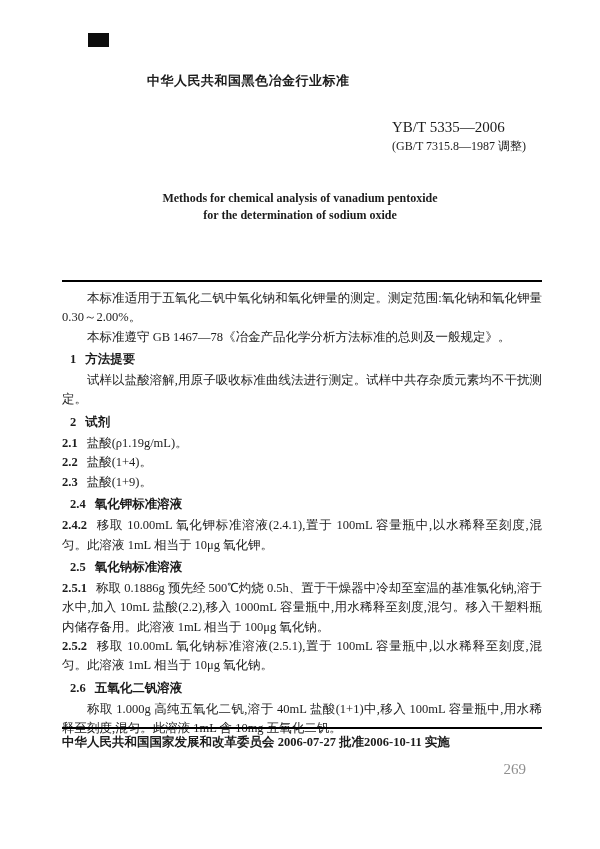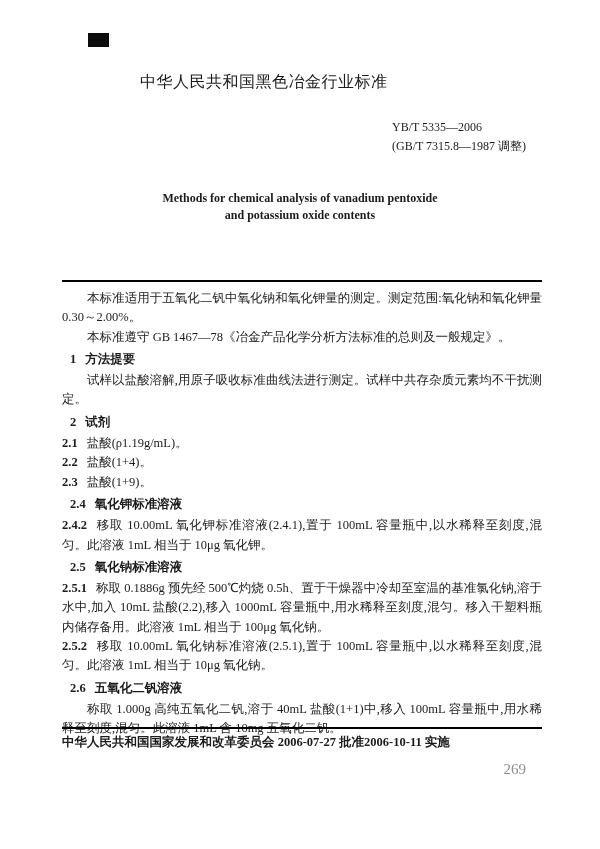--- a/index.html
+++ b/index.html
@@ -11,33 +11,33 @@
     background:#ffffff;
     color:#1c1c1c;
     font-family:"Liberation Serif", serif;
     overflow:hidden;
   }
   .corner-mark {
     position:absolute; left:88px; top:33px;
     width:21px; height:14px; background:#0d0d0d;
   }
   .std-category {
-    position:absolute; left:140px; top:72px;
-    font-size:16px; font-weight:normal; letter-spacing:0.5px;
+    position:absolute; left:147px; top:72px;
+    font-size:13px; font-weight:bold; letter-spacing:0.5px;
   }
   .cn-title {
     position:absolute; left:148px; top:112px;
     font-size:16px; font-weight:bold;
     line-height:25px; letter-spacing:1.5px;
   }
   .std-num-block {
     position:absolute; left:392px; top:118px;
     font-size:12px; line-height:19px;
   }
-  .std-num-block .num-line { font-size:12px; }
+  .std-num-block .num-line { font-size:15px; }
   .en-title {
     position:absolute; left:0; top:190px; width:600px;
     text-align:center; font-weight:bold;
     font-size:12px; line-height:17px;
   }
   .rule-top {
     position:absolute; left:62px; right:58px; top:280px;
     height:2px; background:#000;
   }
   .doc-body {
@@ -73,21 +73,21 @@
   <div class="std-category">中华人民共和国黑色冶金行业标准</div>
 
 
   <div class="std-num-block">
     <div class="num-line">YB/T 5335—2006</div>
     <div>(GB/T 7315.8—1987 调整)</div>
   </div>
 
   <div class="en-title">
     <div>Methods for chemical analysis of vanadium pentoxide</div>
-    <div>and potassium oxide contents</div>
+    <div>for the determination of sodium oxide</div>
   </div>
 
   <div class="rule-top"></div>
 
   <div class="doc-body">
       <div class="block indent">本标准适用于五氧化二钒中氧化钠和氧化钾量的测定。测定范围:氧化钠和氧化钾量 0.30～2.00%。</div>
       <div class="block indent">本标准遵守 GB 1467—78《冶金产品化学分析方法标准的总则及一般规定》。</div>
       <div class="block heading"><span class="num">1</span><span>方法提要</span></div>
       <div class="block indent">试样以盐酸溶解,用原子吸收标准曲线法进行测定。试样中共存杂质元素均不干扰测定。</div>
       <div class="block heading"><span class="num">2</span><span>试剂</span></div>

